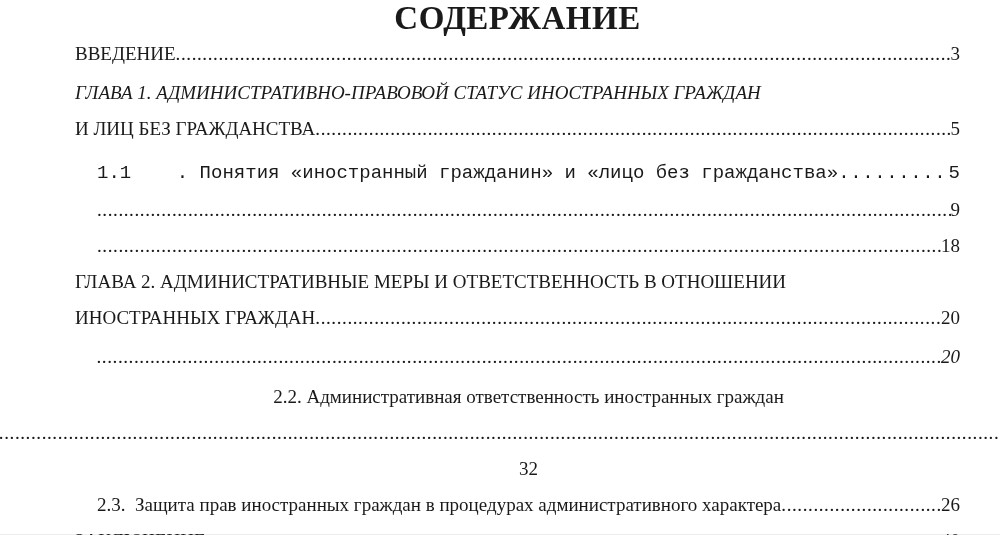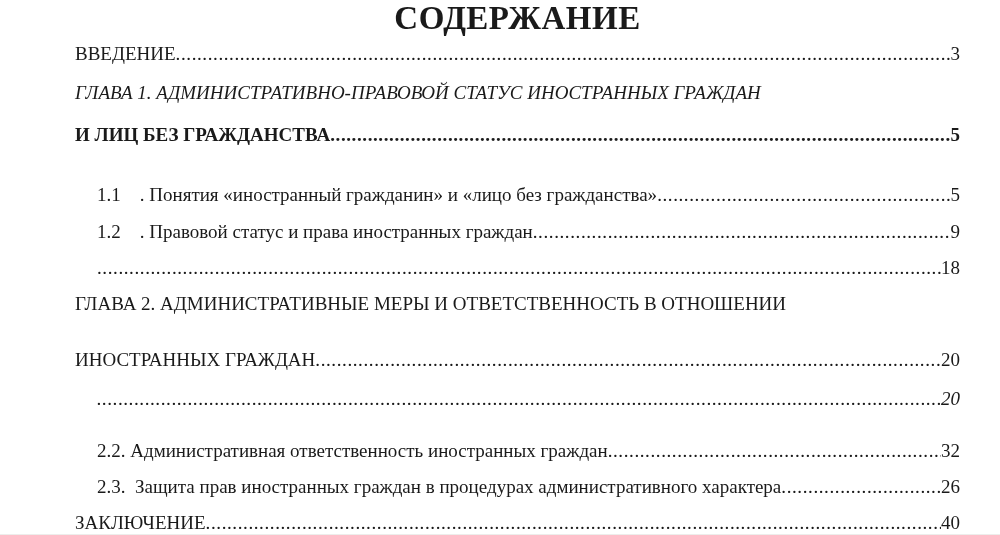--- a/index.html
+++ b/index.html
@@ -46,25 +46,25 @@
     letter-spacing: 0.6px;
     min-width: 0;
   }
   .toc-line .pg {
     flex: 0 0 auto;
     white-space: pre;
     text-align: right;
   }
   .indent { padding-left: 22px; }
   .mt1  { margin-top: 1px; }
-  .mt2  { margin-top: 16px; }
-  .mt4  { margin-top: 20px; }
-  .mt6  { margin-top: 6px; font-weight: bold; }
+  .mt2  { margin-top: 4px; flex-direction: column; }
+  .mt4  { margin-top: 0; }
+  .mt6  { margin-top: 0; }
   .mt10 { margin-top: 3px; font-style: italic; }
-  .mt13 { margin-top: 24px; }
+  .mt13 { margin-top: 8px; font-family: Liberation Mono, monospace; }
 </style>
 </head>
 <body>
 
 <div class="doc-page">
 
   <div class="doc-title">СОДЕРЖАНИЕ</div>
 
   <div class="toc-line">
     <span class="txt">ВВЕДЕНИЕ</span>
@@ -80,21 +80,20 @@
     <span class="dots">..........................................................................................................................................................................................................................</span>
     <span class="pg">5</span>
   </div>
 
   <div class="toc-line indent mt13">
     <span class="txt">1.1    . Понятия «иностранный гражданин» и «лицо без гражданства»</span>
     <span class="dots">..........................................................................................................................................................................................................................</span>
     <span class="pg">5</span>
   </div>
   <div class="toc-line indent mt1">
-    <span class="txt">1.2    . Правовой статус и права иностранных граждан</span>
     <span class="dots">..........................................................................................................................................................................................................................</span>
     <span class="pg">9</span>
   </div>
   <div class="toc-line indent">
     <span class="dots">..........................................................................................................................................................................................................................</span>
     <span class="pg">18</span>
   </div>
 
   <div class="toc-line">
     <span class="txt">ГЛАВА 2. АДМИНИСТРАТИВНЫЕ МЕРЫ И ОТВЕТСТВЕННОСТЬ В ОТНОШЕНИИ</span>

